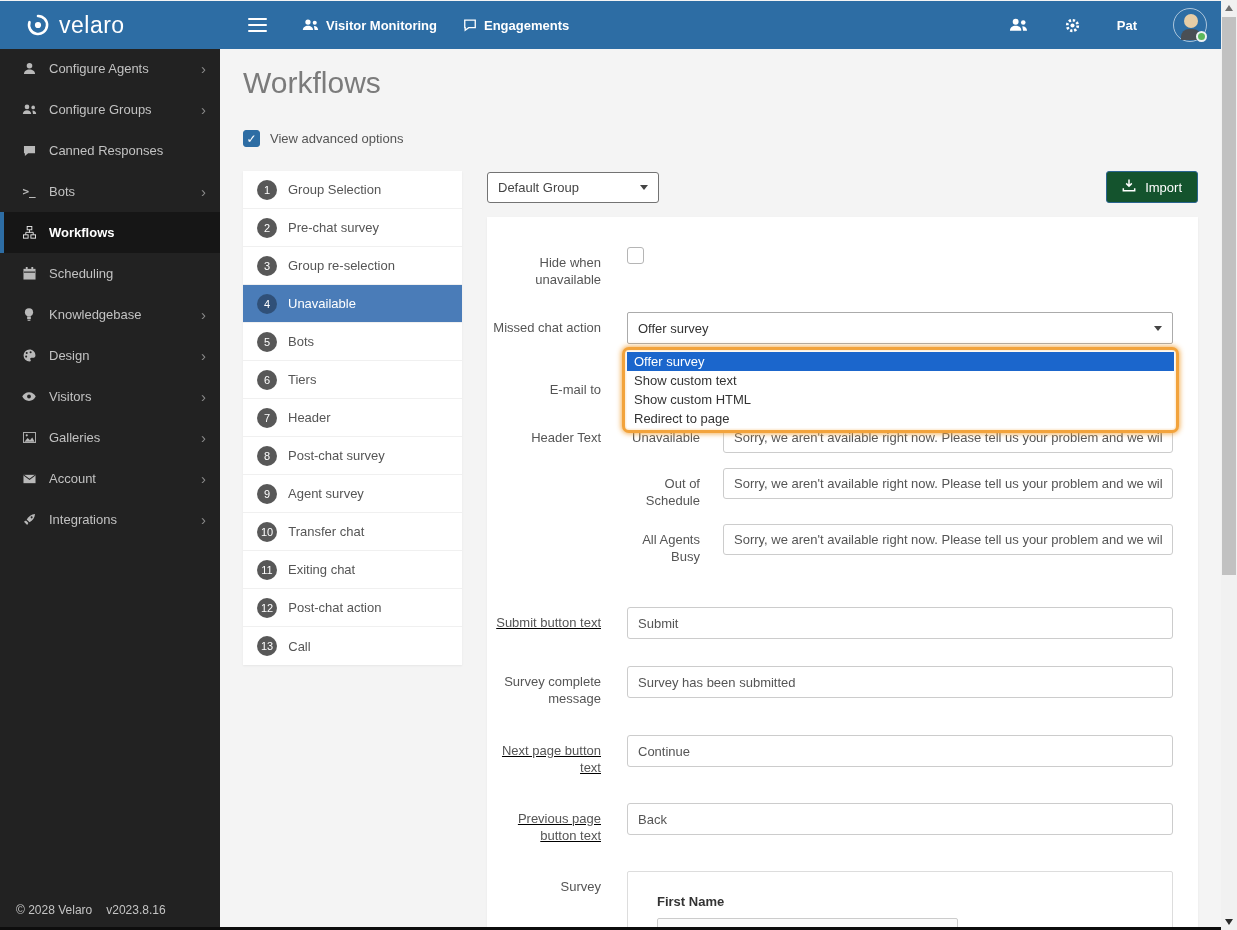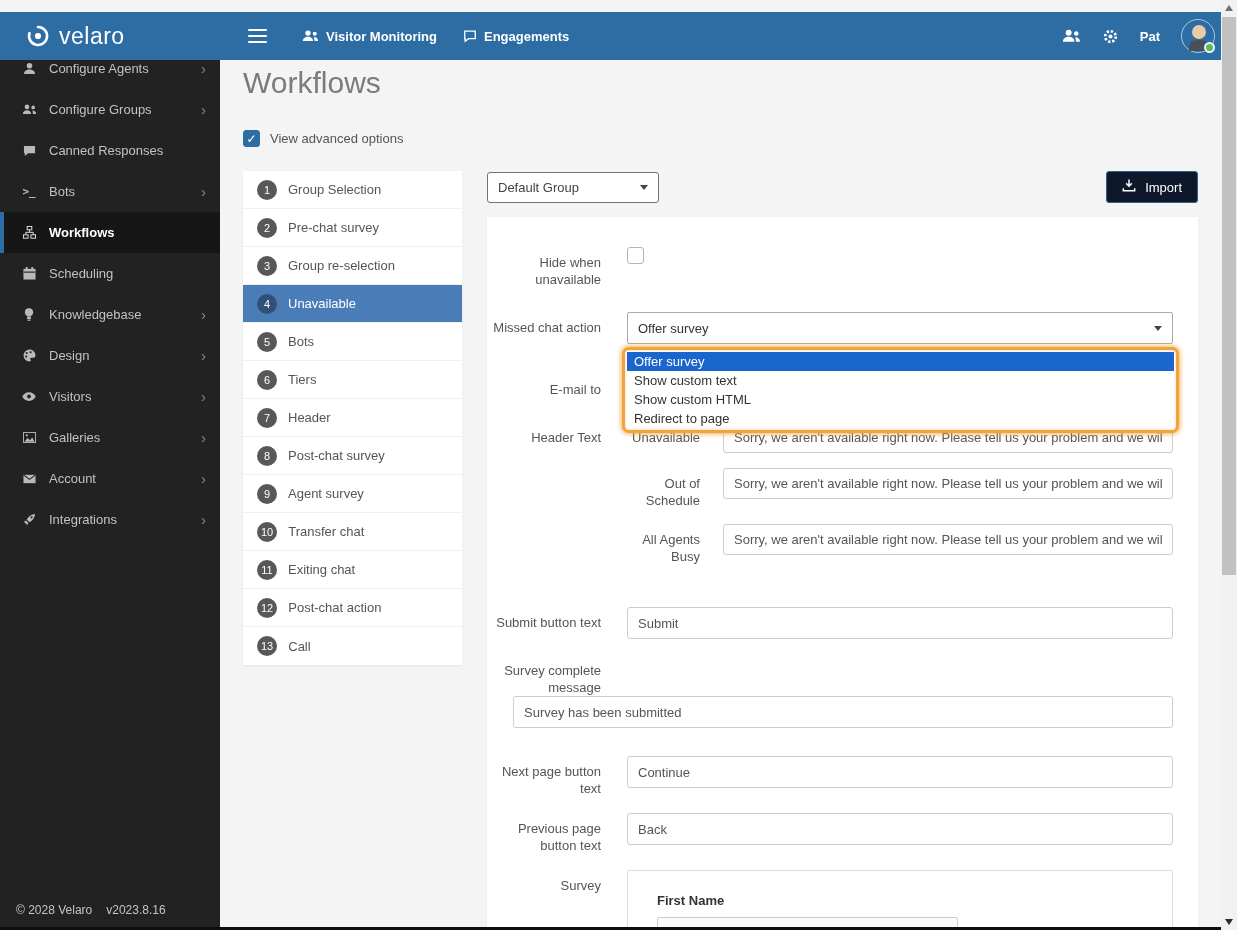--- a/index.html
+++ b/index.html
@@ -1,30 +1,30 @@
 <!DOCTYPE html>
 <html><head>
 <meta charset="utf-8">
 <style>
   * { box-sizing: border-box; margin: 0; padding: 0; }
   html,body { width:1237px; height:930px; }
   body { font-family:"Liberation Sans", sans-serif; background:#f4f4f4; overflow:hidden; }
   .app { position:relative; width:1237px; height:930px; overflow:hidden; background:#f4f4f4; }
 
   
-  .navbar { position:absolute; top:12px; left:0; right:16px; height:48px; background:#2d6da4; display:flex; align-items:center; z-index:30; }
+  .navbar { position:absolute; top:1px; left:0; right:16px; height:48px; background:#2d6da4; display:flex; align-items:center; z-index:30; }
   .brand { width:220px; display:flex; align-items:center; padding-left:26px; color:#fff; }
   .brand-icon { width:24px; height:24px; margin-right:9px; display:inline-flex; }
   .brand-name { font-size:23px; color:#fff; letter-spacing:0.5px; }
   .hamburger { margin-left:22px; padding:6px; cursor:pointer; }
   .hamburger i { display:block; width:19px; height:2px; background:#fff; margin:4px 0; border-radius:1px; }
   .nav-items { display:flex; align-items:center; margin-left:16px; }
   .nav-item { display:flex; align-items:center; gap:7px; color:#fff; font-size:13px; font-weight:700; padding:0 13px; height:37px; cursor:pointer; text-decoration:none; }
   .nav-item svg { display:block; }
-  .nav-right { margin-left:auto; display:flex; align-items:center; gap:21px; padding-right:6px; }
+  .nav-right { margin-left:auto; display:flex; align-items:center; gap:36px; padding-right:14px; }
   .nav-ic { display:inline-flex; cursor:pointer; }
   .user-name { color:#fff; font-size:13px; font-weight:700; cursor:pointer; }
   .avatar { position:relative; width:34px; height:34px; border-radius:50%; cursor:pointer;
             background: radial-gradient(circle at 50% 38%, #e8d3b0 0 38%, #9c8succ 0), linear-gradient(180deg,#cfd6dd 0%, #8a939b 60%, #5d666e 100%); border:1px solid rgba(255,255,255,.6); }
   .avatar::before { content:""; position:absolute; top:5px; left:10px; width:14px; height:14px; border-radius:50%; background:#e6cda6; }
   .avatar::after { content:""; position:absolute; bottom:1px; left:7px; width:20px; height:11px; border-radius:8px 8px 0 0; background:#4a4f55; }
   .status-dot { position:absolute; right:-1px; bottom:-1px; width:11px; height:11px; border-radius:50%; background:#5cb85c; border:2px solid #eef2f5; z-index:2; }
 
   
   .sidebar { position:absolute; top:48px; left:0; width:220px; bottom:3px; background:#222; z-index:20; }
@@ -54,34 +54,34 @@
   .step:last-child { border-bottom:none; }
   .badge { min-width:20px; height:20px; padding:0 4px; border-radius:10px; background:#585858; color:#fff; font-size:11px; display:inline-flex; align-items:center; justify-content:center; margin-right:11px; }
   .step.active { background:#4a7cb8; color:#fff; }
   .step.active .badge { background:rgba(0,0,0,.35); }
 
   
   .right-col { flex:1; margin-left:25px; }
   .top-controls { display:flex; justify-content:space-between; align-items:center; margin-bottom:14px; }
   .group-select { width:172px; height:31px; background:#fff; border:1px solid #737373; border-radius:3px; display:flex; align-items:center; justify-content:space-between; padding:0 10px; font-size:13px; color:#444; cursor:pointer; }
   .tri-down { width:0; height:0; border-left:4px solid transparent; border-right:4px solid transparent; border-top:5px solid #444; }
-  .import-btn { display:flex; align-items:center; gap:9px; height:32px; padding:0 15px; background:#0f172a; border:1px solid #2a648f; border-radius:3px; color:#fff; font-size:13px; cursor:pointer; font-family:inherit; }
+  .import-btn { display:flex; align-items:center; gap:9px; height:32px; padding:0 15px; background:#14532d; border:1px solid #2a648f; border-radius:3px; color:#fff; font-size:13px; cursor:pointer; font-family:inherit; }
 
   
   .form-card { background:#fff; box-shadow:0 1px 2px rgba(0,0,0,.06); padding:30px 25px 0 0; min-height:900px; }
   .form-row { display:flex; }
   .form-label { width:114px; min-width:114px; text-align:right; font-size:13px; color:#555; line-height:17px; padding-top:7px; }
   .ctrl { margin-left:26px; flex:1; position:relative; }
   .txt { width:100%; height:32px; border:1px solid #ccc; border-radius:3px; padding:0 10px; font-size:13px; color:#555; font-family:inherit; background:#fff; white-space:nowrap; overflow:hidden; }
   .mb-hide { margin-bottom:24px; }
   .mb-missed { margin-bottom:30px; }
   .mb-email { margin-bottom:16px; }
   .mb-header { margin-bottom:42px; }
-  .mb-std { margin-bottom:16px; }
-  .mb-survey-msg { margin-bottom:28px;flex-direction:column; }
+  .mb-std { margin-bottom:27px;text-decoration:underline; }
+  .mb-survey-msg { margin-bottom:28px; }
 
   
   .sel { width:100%; height:32px; border:1px solid #ababab; border-radius:2px; background:#fff; display:flex; align-items:center; justify-content:space-between; padding:0 10px; font-size:13px; color:#333; cursor:pointer; }
   .dropdown-ring { position:absolute; top:35px; left:-5px; right:-6px; z-index:40; border:3px solid #f2a33c; border-radius:7px; box-shadow:0 0 5px 1px rgba(242,163,60,.85), inset 0 0 3px rgba(242,163,60,.5); background:#fff; padding:2px; }
   .dropdown-list { background:#fff; }
   .opt { font-size:13px; line-height:17px; padding:1px 7px; color:#333; cursor:pointer; }
   .opt.selected { background:#1b66cc; color:#fff; }
 
   
   .sub-row { display:flex; margin-bottom:15px; }

